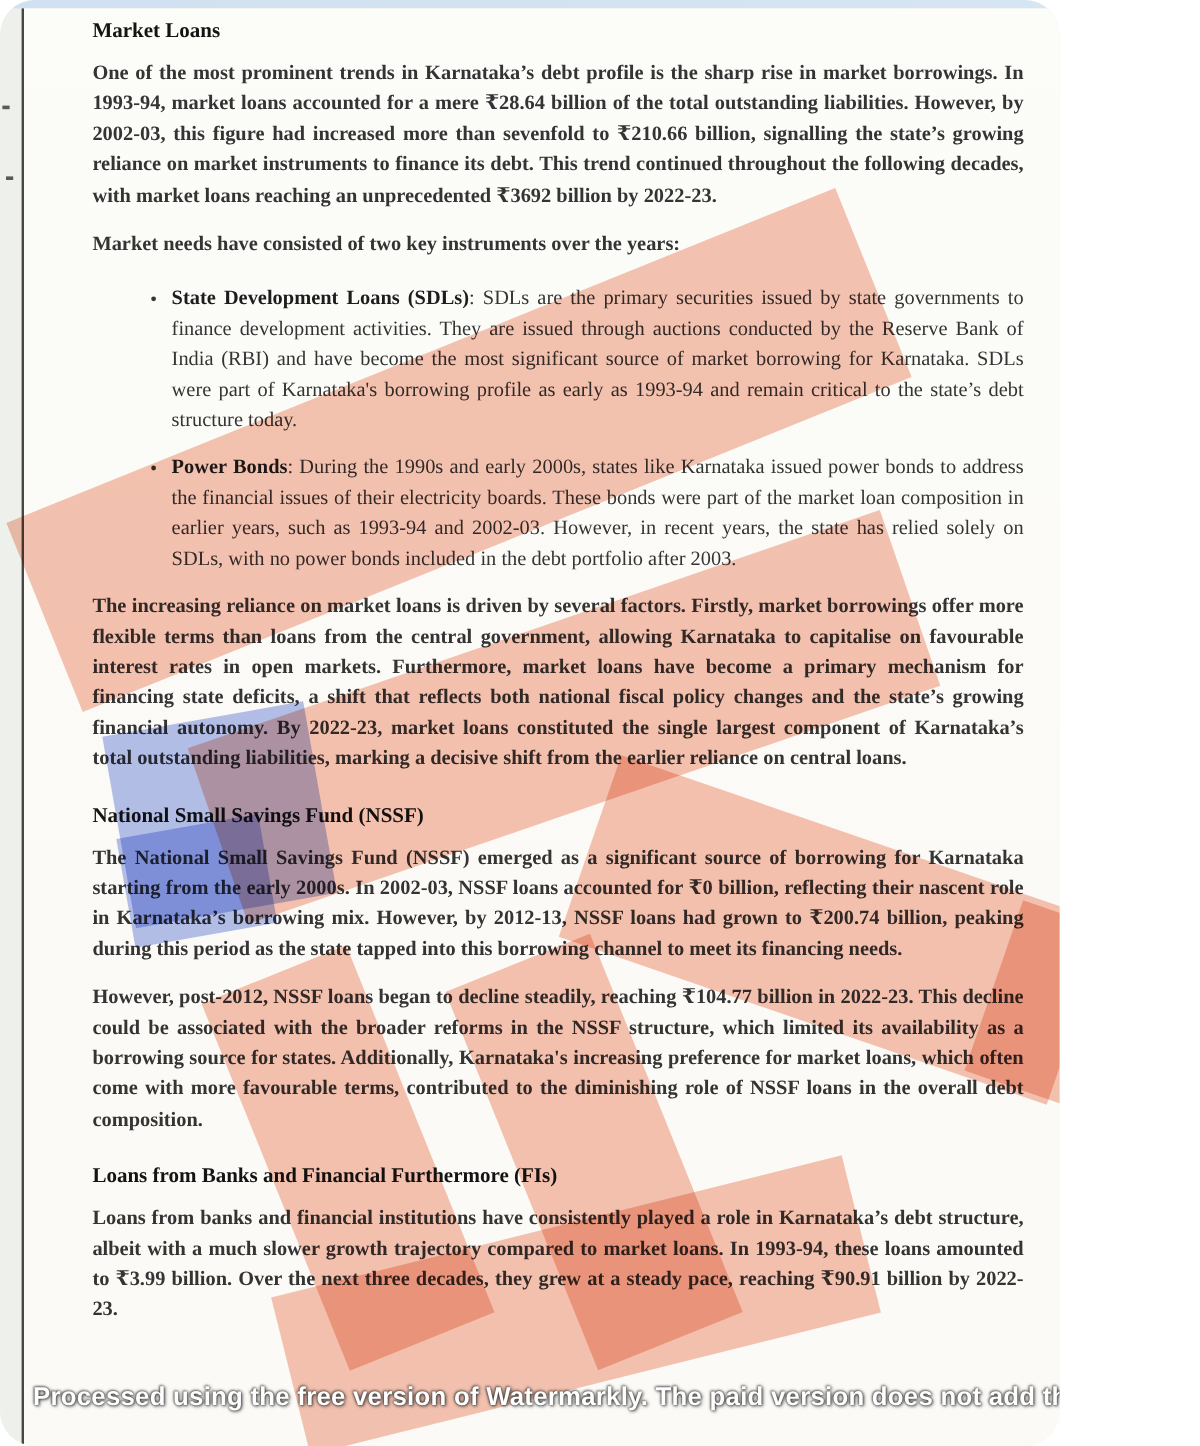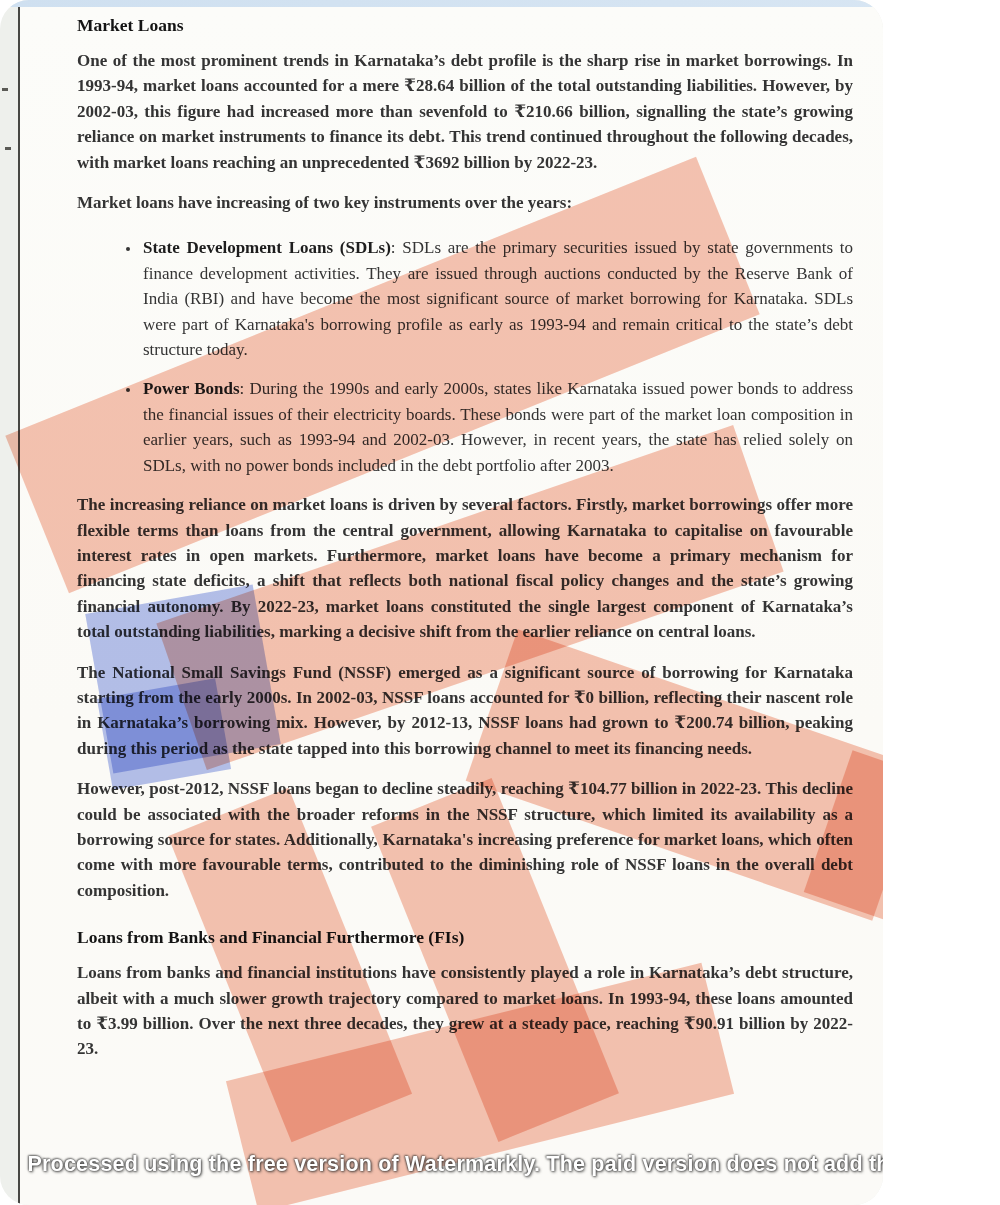--- a/index.html
+++ b/index.html
@@ -70,26 +70,27 @@
 
   <div class="paper"></div>
   <div class="binding-line"></div>
   <div class="page-rule"></div>
   <div class="dash d1"></div>
   <div class="dash d2"></div>
 
   <div class="content">
     <h2 class="first">Market Loans</h2>
     <p>One of the most prominent trends in Karnataka’s debt profile is the sharp rise in market borrowings. In 1993-94, market loans accounted for a mere ₹28.64 billion of the total outstanding liabilities. However, by 2002-03, this figure had increased more than sevenfold to ₹210.66 billion, signalling the state’s growing reliance on market instruments to finance its debt. This trend continued throughout the following decades, with market loans reaching an unprecedented ₹3692 billion by 2022-23.</p>
-    <p>Market loans have increasing of two key instruments over the years:</p>
+    <p>Market needs have consisted of two key instruments over the years:</p>
     <ul>
       <li><span class="bold-lead">State Development Loans (SDLs)</span><span>: SDLs are the primary securities issued by state governments to finance development activities. They are issued through auctions conducted by the Reserve Bank of India (RBI) and have become the most significant source of market borrowing for Karnataka. SDLs were part of Karnataka's borrowing profile as early as 1993-94 and remain critical to the state’s debt structure today.</span></li>
       <li><span class="bold-lead">Power Bonds</span><span>: During the 1990s and early 2000s, states like Karnataka issued power bonds to address the financial issues of their electricity boards. These bonds were part of the market loan composition in earlier years, such as 1993-94 and 2002-03. However, in recent years, the state has relied solely on SDLs, with no power bonds included in the debt portfolio after 2003.</span></li>
     </ul>
     <p>The increasing reliance on market loans is driven by several factors. Firstly, market borrowings offer more flexible terms than loans from the central government, allowing Karnataka to capitalise on favourable interest rates in open markets. Furthermore, market loans have become a primary mechanism for financing state deficits, a shift that reflects both national fiscal policy changes and the state’s growing financial autonomy. By 2022-23, market loans constituted the single largest component of Karnataka’s total outstanding liabilities, marking a decisive shift from the earlier reliance on central loans.</p>
+    <h2>National Small Savings Fund (NSSF)</h2>
     <p>The National Small Savings Fund (NSSF) emerged as a significant source of borrowing for Karnataka starting from the early 2000s. In 2002-03, NSSF loans accounted for ₹0 billion, reflecting their nascent role in Karnataka’s borrowing mix. However, by 2012-13, NSSF loans had grown to ₹200.74 billion, peaking during this period as the state tapped into this borrowing channel to meet its financing needs.</p>
     <p>However, post-2012, NSSF loans began to decline steadily, reaching ₹104.77 billion in 2022-23. This decline could be associated with the broader reforms in the NSSF structure, which limited its availability as a borrowing source for states. Additionally, Karnataka's increasing preference for market loans, which often come with more favourable terms, contributed to the diminishing role of NSSF loans in the overall debt composition.</p>
     <h2>Loans from Banks and Financial Furthermore (FIs)</h2>
     <p>Loans from banks and financial institutions have consistently played a role in Karnataka’s debt structure, albeit with a much slower growth trajectory compared to market loans. In 1993-94, these loans amounted to ₹3.99 billion. Over the next three decades, they grew at a steady pace, reaching ₹90.91 billion by 2022-23.</p>
   </div>
 
   <div class="wm wm-salmon s1" style="background: rgb(238, 138, 106); opacity: 0.5;"></div>
   <div class="wm wm-salmon s2" style="background: rgb(238, 138, 106); opacity: 0.5;"></div>
   <div class="wm wm-salmon s3" style="background: rgb(238, 138, 106); opacity: 0.5;"></div>
   <div class="wm wm-salmon s4" style="background: rgb(238, 138, 106); opacity: 0.5;"></div>

